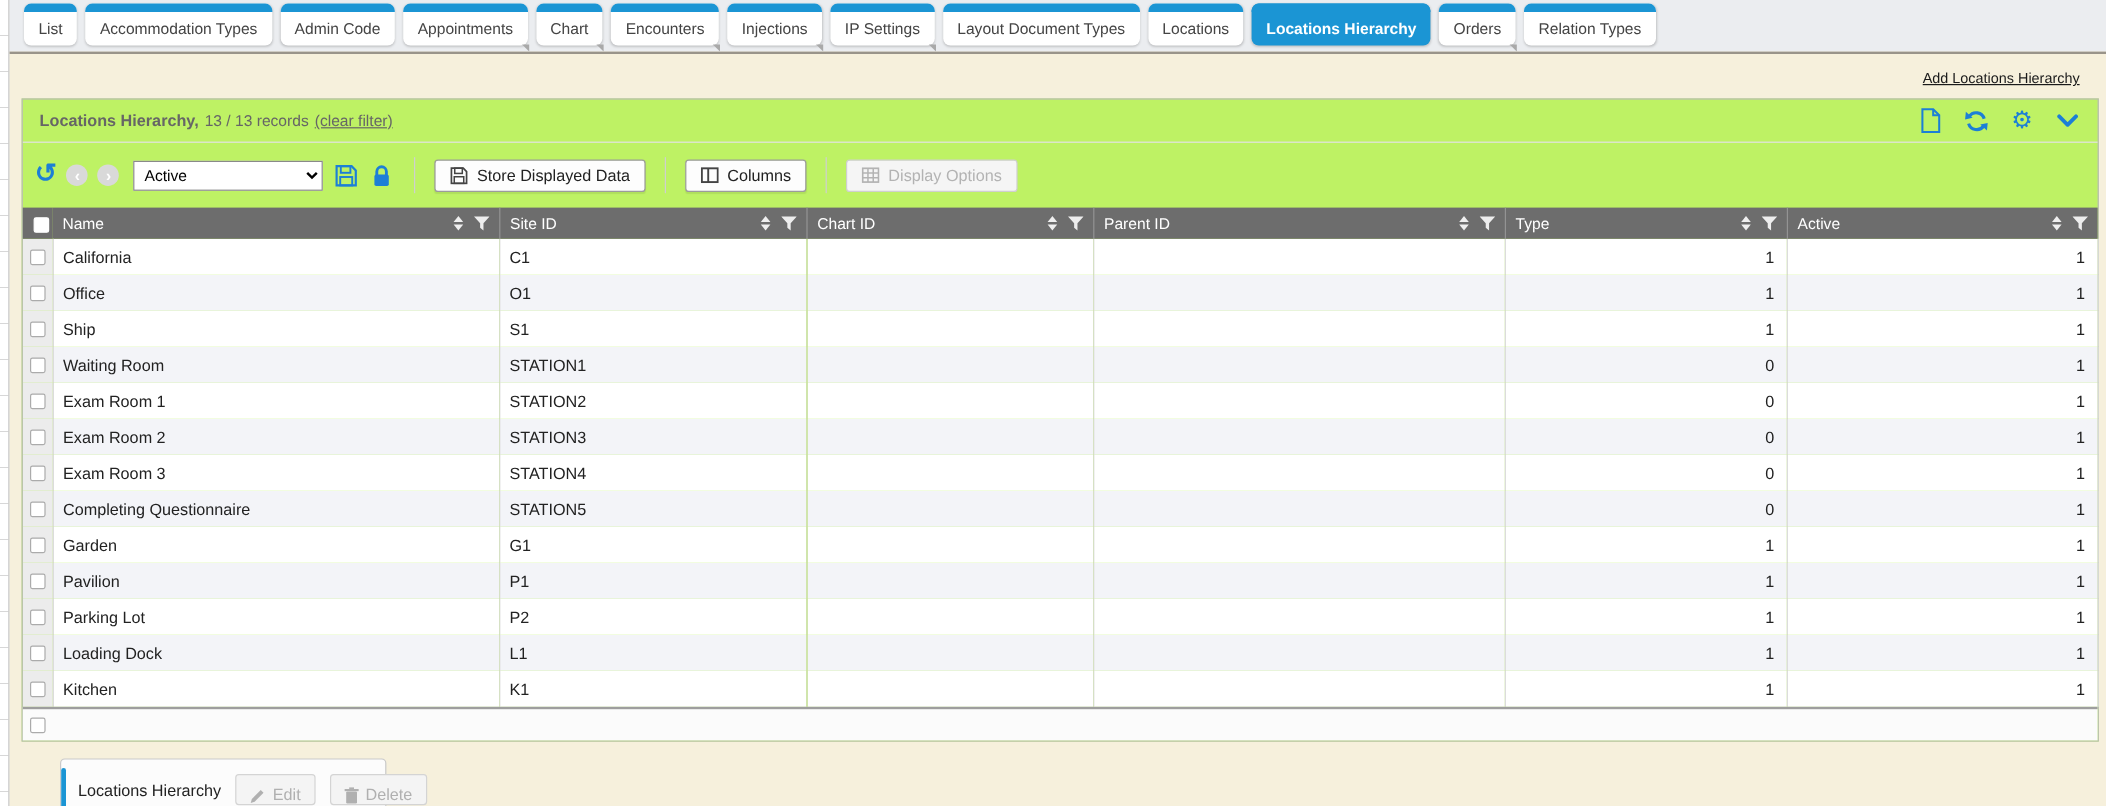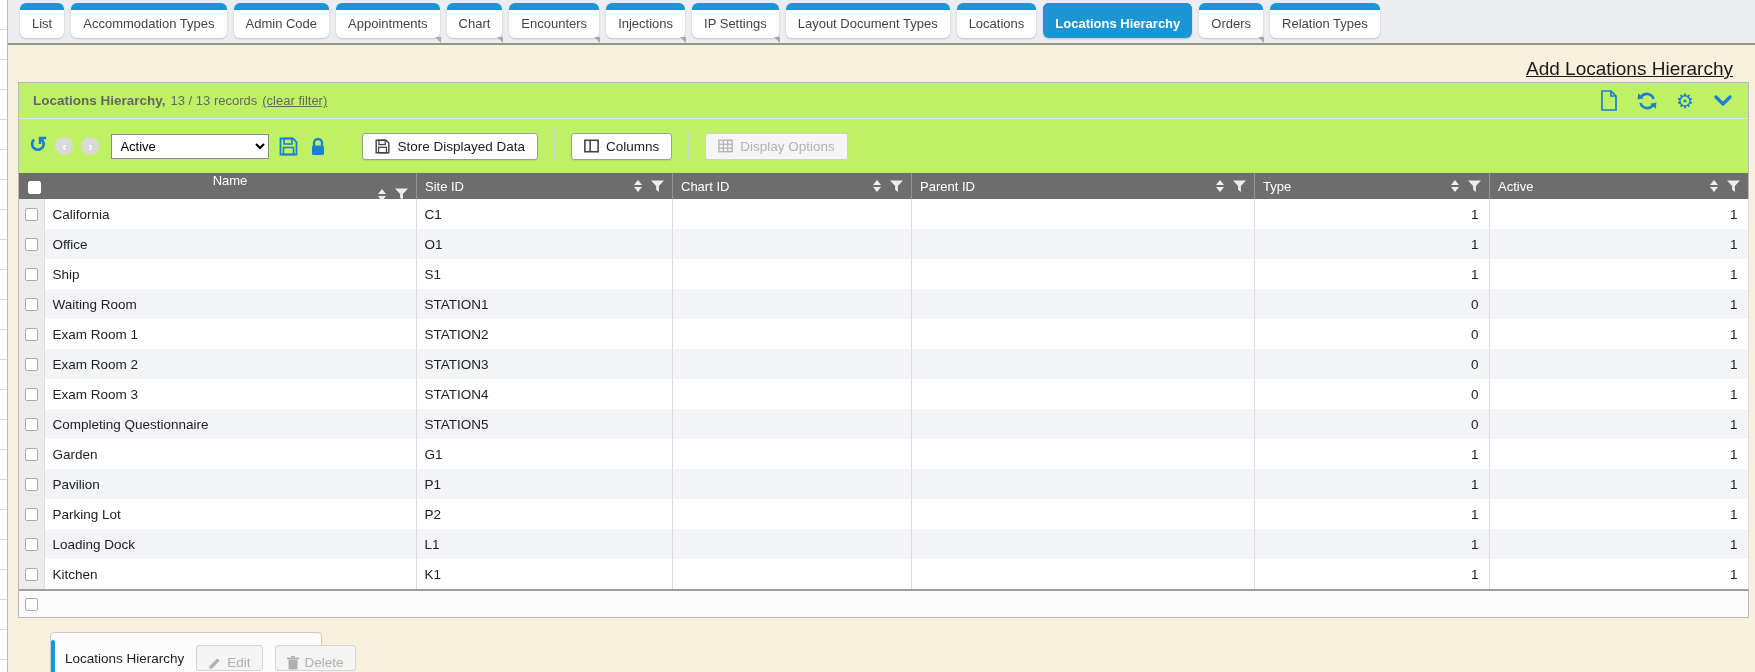--- a/index.html
+++ b/index.html
@@ -22,21 +22,21 @@
     background:#1b95d4; border-radius:6px 6px 0 0; }
   .tab.active { background:#1b95d4; color:#fff; font-weight:bold; }
   .tab.active::before { background:#1b95d4; }
   .tab.menu::after { content:""; position:absolute; right:-1px; bottom:-5px; width:0; height:0;
     border-top:6px solid #a9a9a9; border-left:6px solid transparent; }
 
   
   .page { position:absolute; left:8px; top:43px; width:1747px; height:629px;
     background:#f6f0dc; border-top:2px solid #99948a; }
   .add-link { position:absolute; top:13px; right:22px; color:#1a1a1a; text-decoration:underline;
-    font-size:19px; cursor:pointer; }
+    font-size:12px; cursor:pointer; }
 
   
   .panel { position:absolute; left:10px; top:37px; width:1731px; background:#bef264;
     border:1px solid #b9b9b9; }
   .panel-header { height:36px; display:flex; align-items:center; padding:0 14px;
     border-bottom:1px solid #e3e3e3; }
   .panel-title { color:#666; font-weight:bold; font-size:13.5px; }
   .panel-records { color:#666; margin-left:5px; }
   .clear-filter { color:#666; text-decoration:underline; margin-left:5px; cursor:pointer; }
   .header-icons { margin-left:auto; display:flex; align-items:center; gap:16px; }
@@ -262,21 +262,21 @@
             <col class="c-type">
             <col class="c-active">
         </colgroup>
         <thead>
           <tr>
             <th>
               <span class="cb head" style="margin-left:5px"></span>
             </th>
             <th colspan="6" style="padding:0; border-left:none;">
               <div style="display:flex;">
-        <div class="th-inner colseg" style="width: 372px; flex-direction: column;">
+        <div class="th-inner colseg" style="width: 372px;">
           <span class="th-label">Name</span>
           <span class="th-tools">
             <span class="sort-icon">
               <span class="up"></span>
                         <span class="dn"></span>
             </span>
             <svg width="13" height="13" viewBox="0 0 14 13">
               <polygon points="0,0 14,0 8.5,6 8.5,12.5 5.5,10 5.5,6" fill="#ededed"></polygon>
             </svg>
           </span>

